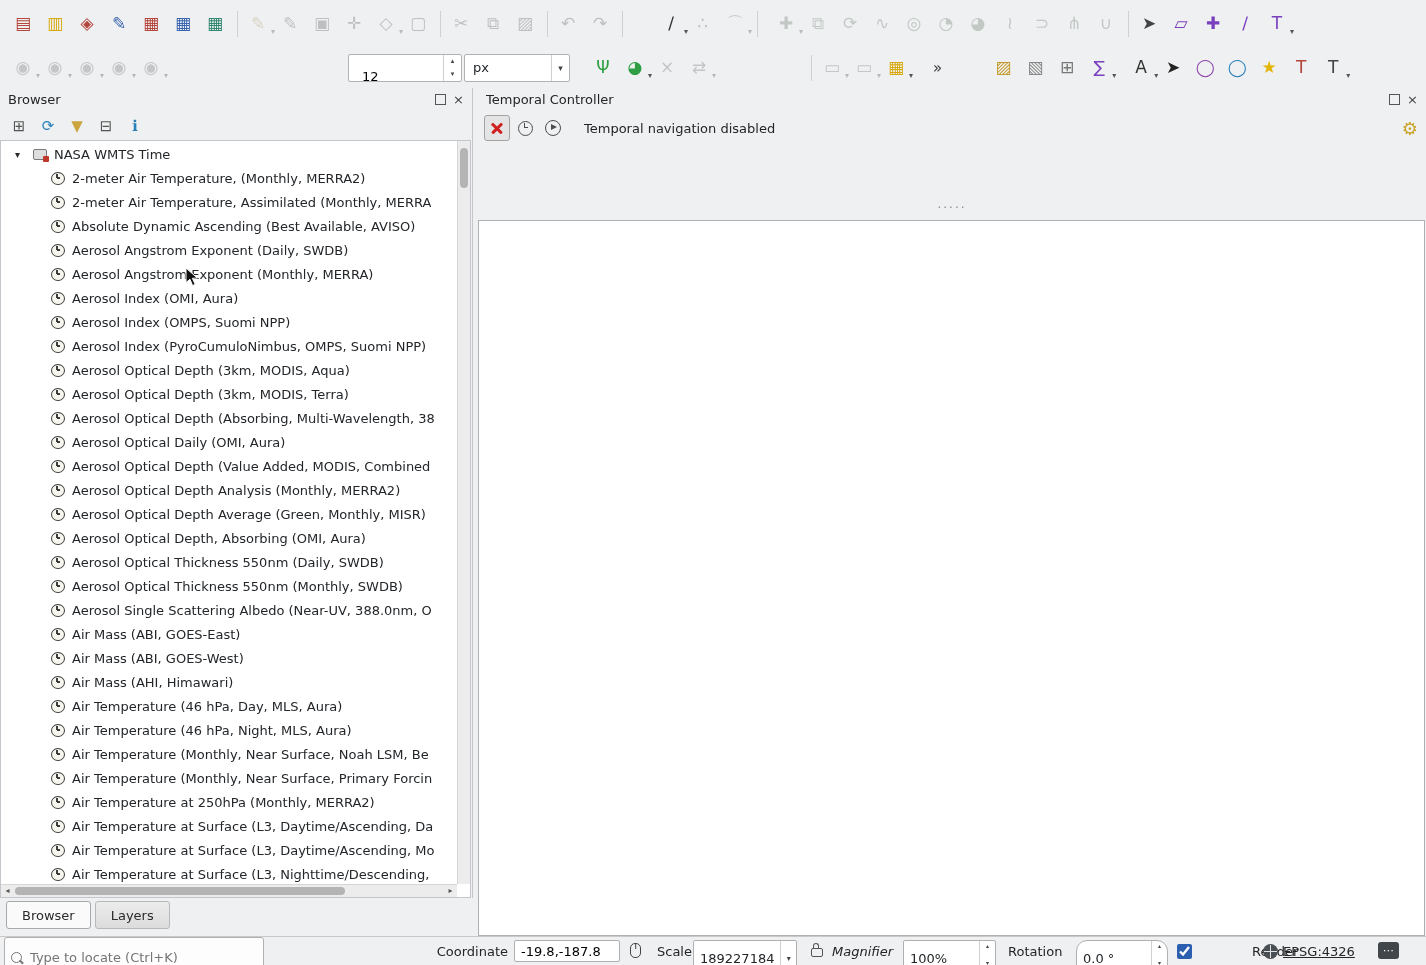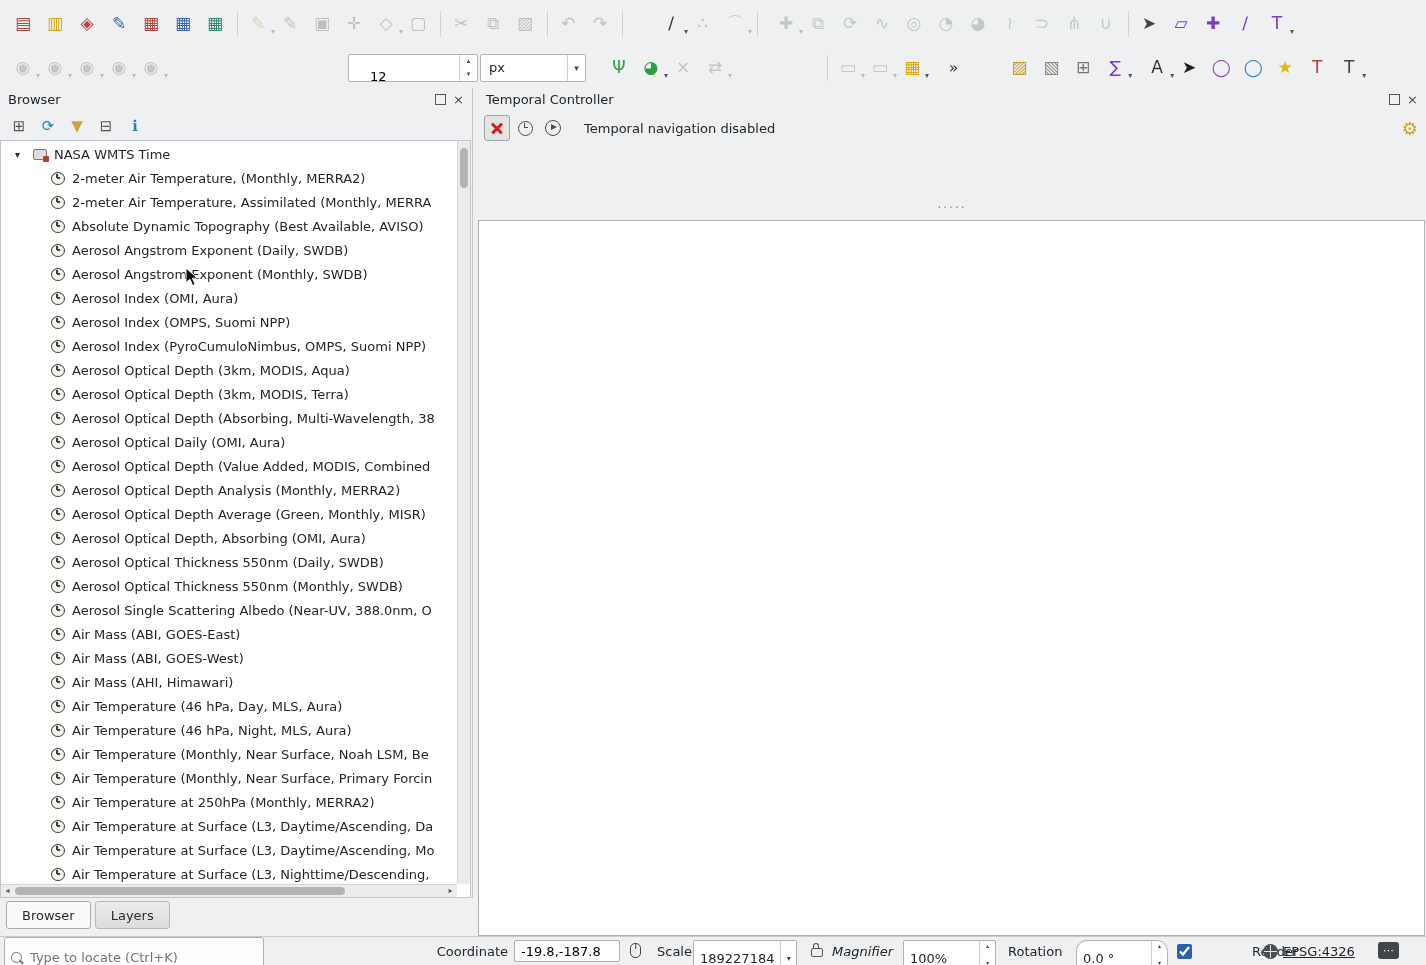--- a/index.html
+++ b/index.html
@@ -15,21 +15,21 @@
   .tbtn{width:30px;height:30px;flex:0 0 30px;display:flex;align-items:center;justify-content:center;
         border-radius:3px;position:relative;margin-right:2px;cursor:default;}
   .tbtn .glyph{font-size:17px;line-height:1;}
   .tbtn.dim{opacity:.35;filter:grayscale(55%);}
   .tbtn.dd::after{content:"▾";font-size:8px;color:#555;position:absolute;right:-2px;bottom:3px;}
   .sep{width:1px;height:26px;background:#cfd0d1;margin:0 5px;flex:0 0 1px;}
   .tgap{flex:0 0 auto;}
   .overflow{font-size:15px;color:#333;padding:0 6px;flex:0 0 auto;}
   .spin,.combo{display:flex;align-items:center;height:26px;background:#fff;border:1px solid #b3b3b3;
        border-radius:2px;flex:0 0 auto;margin-right:2px;}
-  .spin input{border:none;outline:none;width:68px;padding:0 21px;font:inherit;background:transparent;margin-top:18px;}
+  .spin input{border:none;outline:none;width:68px;padding:0 13px;font:inherit;background:transparent;margin-top:18px;}
   .spin .arrs{display:flex;flex-direction:column;width:17px;height:100%;border-left:1px solid #cfcfcf;}
   .spin .arrs span{flex:1;font-size:7px;line-height:12px;text-align:center;color:#444;}
   .combo{width:104px;justify-content:space-between;}
   .combo .cval{padding:0 8px;}
   .combo .carr{width:17px;text-align:center;font-size:9px;color:#444;border-left:1px solid #cfcfcf;align-self:stretch;display:flex;align-items:center;justify-content:center;}
   
   .panel-title{height:22px;display:flex;align-items:center;padding:0 8px;}
   .panel-btns{margin-left:auto;display:flex;align-items:center;gap:7px;}
   .dockbox{width:9px;height:9px;border:1.4px solid #555;display:inline-block;}
   .closex{font-size:13px;color:#444;line-height:1;}
@@ -359,29 +359,29 @@
         <div class="treerow">
           <span class="clockicon"></span>
           <span class="tlabel">2-meter Air Temperature, (Monthly, MERRA2)</span>
         </div>
         <div class="treerow">
           <span class="clockicon"></span>
           <span class="tlabel">2-meter Air Temperature, Assimilated (Monthly, MERRA</span>
         </div>
         <div class="treerow">
           <span class="clockicon"></span>
-          <span class="tlabel">Absolute Dynamic Topography (Best Available, AVISO)</span>
+          <span class="tlabel">Absolute Dynamic Ascending (Best Available, AVISO)</span>
         </div>
         <div class="treerow">
           <span class="clockicon"></span>
           <span class="tlabel">Aerosol Angstrom Exponent (Daily, SWDB)</span>
         </div>
         <div class="treerow">
           <span class="clockicon"></span>
-          <span class="tlabel">Aerosol Angstrom Exponent (Monthly, SWDB)</span>
+          <span class="tlabel">Aerosol Angstrom Exponent (Monthly, MERRA)</span>
         </div>
         <div class="treerow">
           <span class="clockicon"></span>
           <span class="tlabel">Aerosol Index (OMI, Aura)</span>
         </div>
         <div class="treerow">
           <span class="clockicon"></span>
           <span class="tlabel">Aerosol Index (OMPS, Suomi NPP)</span>
         </div>
         <div class="treerow">

